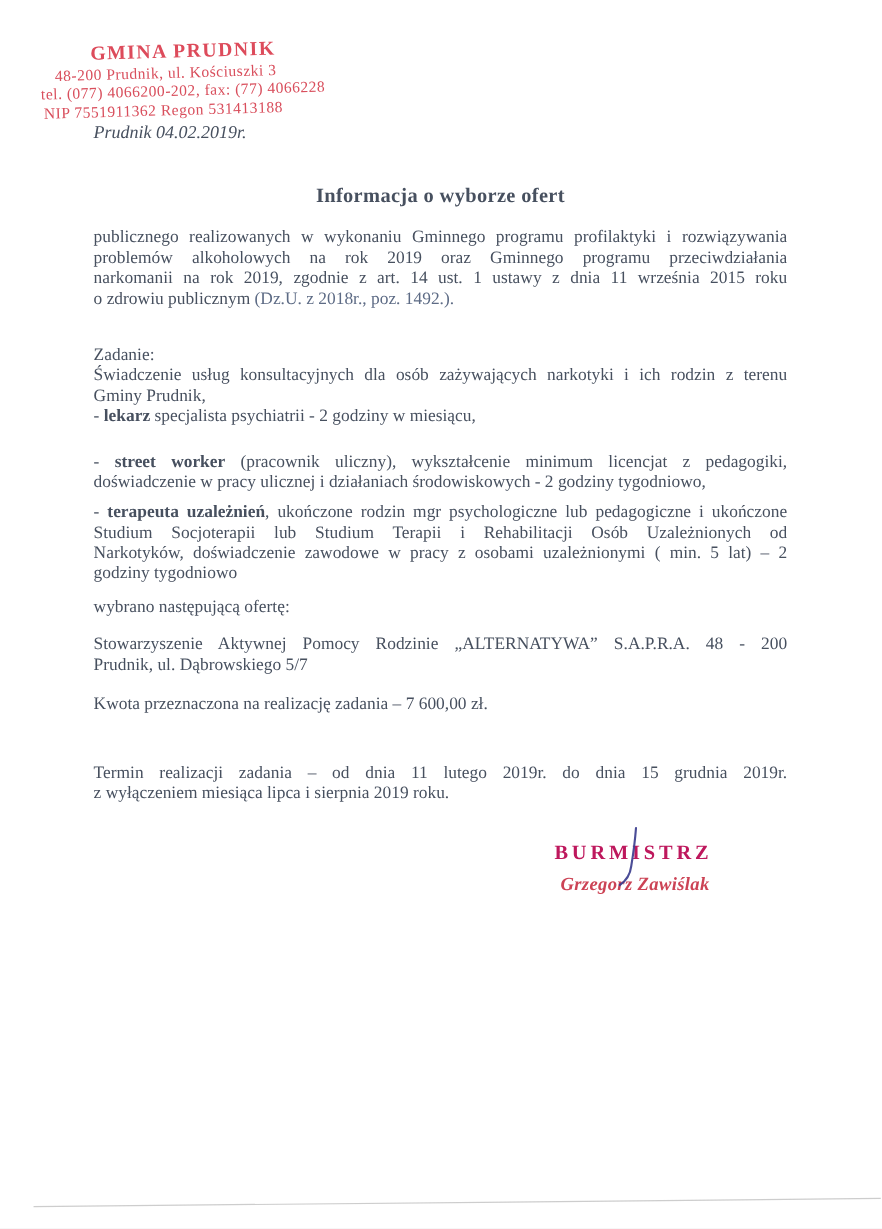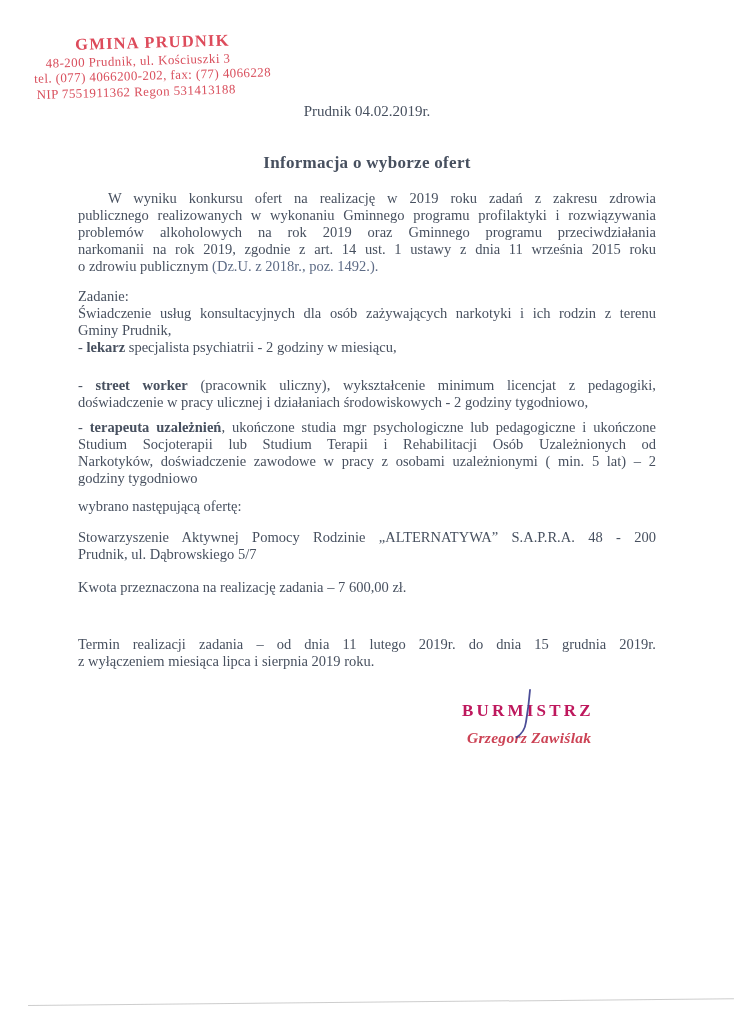--- a/index.html
+++ b/index.html
@@ -16,21 +16,21 @@
   }
   .stamp .org{font-size:16.5px;font-weight:700;letter-spacing:1.2px;margin-left:42px;margin-bottom:2px;color:#dd4b5b;}
   .stamp .ln{font-size:13px;letter-spacing:.4px;}
   .stamp .ln.a{margin-left:12px;}
   .stamp .ln.b{margin-left:0px;}
   .stamp .ln.c{margin-left:2px;}
   
   .col{position:absolute;left:78px;width:578px;font-size:14.5px;line-height:17px;}
   .just{text-align:justify;text-align-last:justify;}
   .ctr{text-align:center;}
-  .rgt{text-align:center;padding-right:6px;}
+  .rgt{text-align:left;padding-right:6px;font-style:italic;}
   b{font-weight:700;}
   .cite{color:#5d6b85;text-align:center;}
   .date{top:103px;font-size:15px;}
   .title{top:154px;font-weight:700;font-size:17px;letter-spacing:.3px;}
   .intro{top:190px;}
   .indent{text-indent:30px;}
   .zad{top:288px;}
   .street{top:377px;}
   .terap{top:419px;}
   .wybr{top:498px;}
@@ -63,41 +63,40 @@
     <div class="ln a">48-200 Prudnik, ul. Kościuszki 3</div>
     <div class="ln b">tel. (077) 4066200-202, fax: (77) 4066228</div>
     <div class="ln c">NIP 7551911362 Regon 531413188</div>
   </div>
 
   <div class="col rgt date">Prudnik 04.02.2019r.</div>
 
   <div class="col ctr title">Informacja o wyborze ofert</div>
 
   <div class="col intro">
-    <div class="just indent">W wyniku konkursu ofert na realizację w 2019 roku zadań z zakresu zdrowia</div>
     <div class="just">publicznego realizowanych w wykonaniu Gminnego programu profilaktyki i rozwiązywania</div>
     <div class="just">problemów alkoholowych na rok 2019 oraz Gminnego programu przeciwdziałania</div>
     <div class="just">narkomanii na rok 2019, zgodnie z art. 14 ust. 1 ustawy z dnia 11 września 2015 roku</div>
     <div><span>o zdrowiu publicznym </span><span class="cite">(Dz.U. z 2018r., poz. 1492.).</span></div>
   </div>
 
   <div class="col zad">
     <div>Zadanie:</div>
     <div class="just">Świadczenie usług konsultacyjnych dla osób zażywających narkotyki i ich rodzin z terenu</div>
     <div>Gminy Prudnik,</div>
     <div><span>- </span><b>lekarz</b><span> specjalista psychiatrii - 2 godziny w miesiącu,</span></div>
   </div>
 
   <div class="col street">
     <div class="just"><span>- </span><b>street worker</b><span> (pracownik uliczny), wykształcenie minimum licencjat z pedagogiki,</span></div>
     <div>doświadczenie w pracy ulicznej i działaniach środowiskowych - 2 godziny tygodniowo,</div>
   </div>
 
   <div class="col terap">
-    <div class="just"><span>- </span><b>terapeuta uzależnień</b><span>, ukończone studia mgr psychologiczne lub pedagogiczne i ukończone</span></div>
+    <div class="just"><span>- </span><b>terapeuta uzależnień</b><span>, ukończone rodzin mgr psychologiczne lub pedagogiczne i ukończone</span></div>
     <div class="just">Studium Socjoterapii lub Studium Terapii i Rehabilitacji Osób Uzależnionych od</div>
     <div class="just">Narkotyków, doświadczenie zawodowe w pracy z osobami uzależnionymi ( min. 5 lat) – 2</div>
     <div>godziny tygodniowo</div>
   </div>
 
   <div class="col wybr">wybrano następującą ofertę:</div>
 
   <div class="col stow">
     <div class="just">Stowarzyszenie Aktywnej Pomocy Rodzinie „ALTERNATYWA” S.A.P.R.A. 48 - 200</div>
     <div>Prudnik, ul. Dąbrowskiego 5/7</div>

